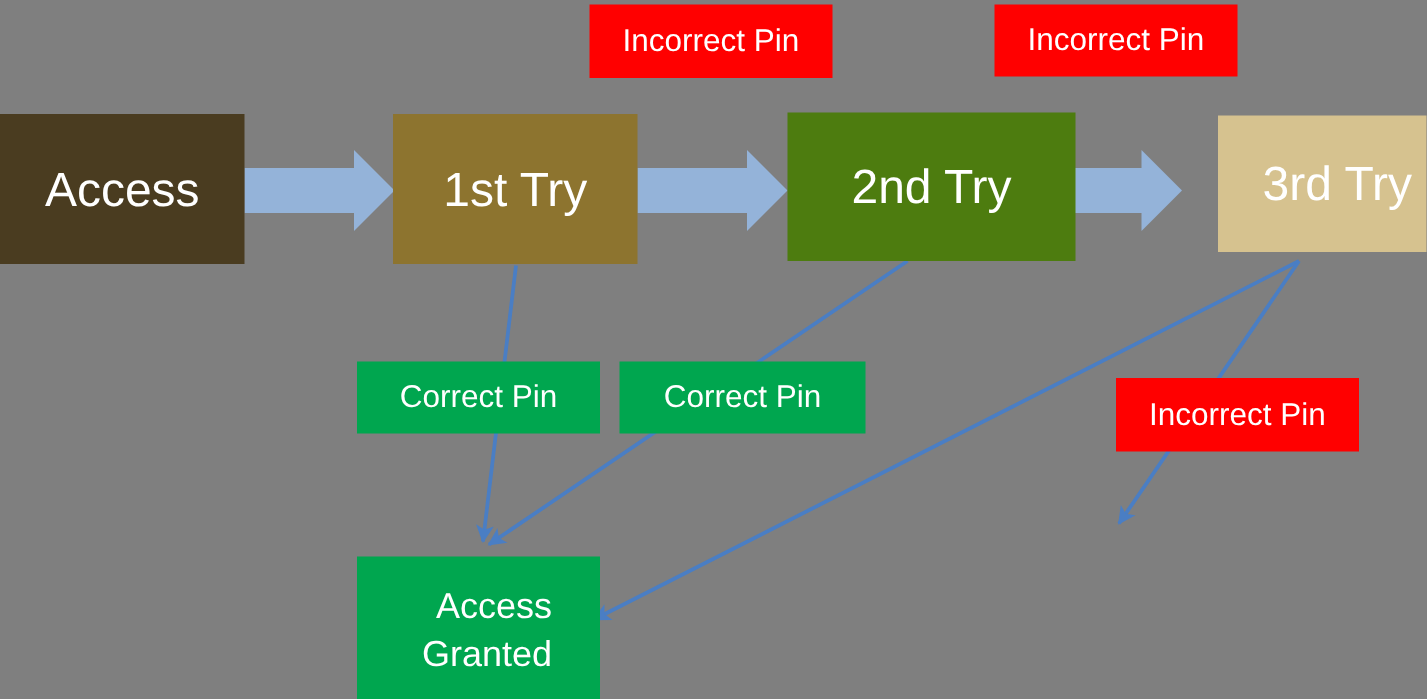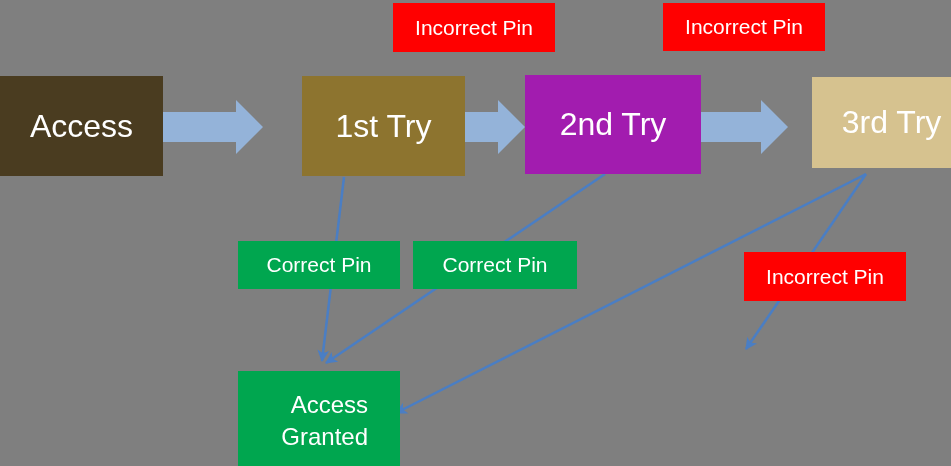--- a/index.html
+++ b/index.html
@@ -22,22 +22,22 @@
   .node{
     position:absolute;
     display:flex;align-items:center;justify-content:center;
     text-align:right;
     color:#ffffff;
     z-index:2;
     user-select:none;
   }
   
   #n-start  {left:0;   top:76px;width:163px;height:100px;background:#4a3c20;font-size:32px;}
-  #n-try1   {left:262px;top:76px;width:163px;height:100px;background:#8d742f;font-size:32px;margin-left:40px;}
-  #n-try2   {left:525px;top:75px;width:176px;height:99px; background:#a21caf;font-size:32px;}
+  #n-try1   {left:262px;top:76px;width:163px;height:100px;background:#8d742f;font-size:32px;}
+  #n-try2   {left:525px;top:75px;width:192px;height:99px; background:#4d7c0f;font-size:32px;}
   #n-try3   {left:788px;top:77px;width:159px;height:91px; background:#d6c28f;font-size:32px;margin-left:24px;}
   
   #n-inc1   {left:393px;top:3px;  width:162px;height:49px;background:#ff0000;font-size:21px;}
   #n-inc2   {left:663px;top:3px;  width:162px;height:48px;background:#ff0000;font-size:21px;}
   #n-inc3   {left:744px;top:252px;width:162px;height:49px;background:#ff0000;font-size:21px;}
   #n-blocked{left:663px;top:353px;width:164px;height:98px;background:#ff0000;font-size:24px;line-height:1.35;}
   
   #n-cor1   {left:238px;top:241px;width:162px;height:48px;background:#00a64f;font-size:21px;}
   #n-cor2   {left:413px;top:241px;width:164px;height:48px;background:#00a64f;font-size:21px;}
   #n-access {left:238px;top:371px;width:162px;height:100px;background:#00a64f;font-size:24px;line-height:1.35;padding:0 32px;box-sizing:border-box;}

